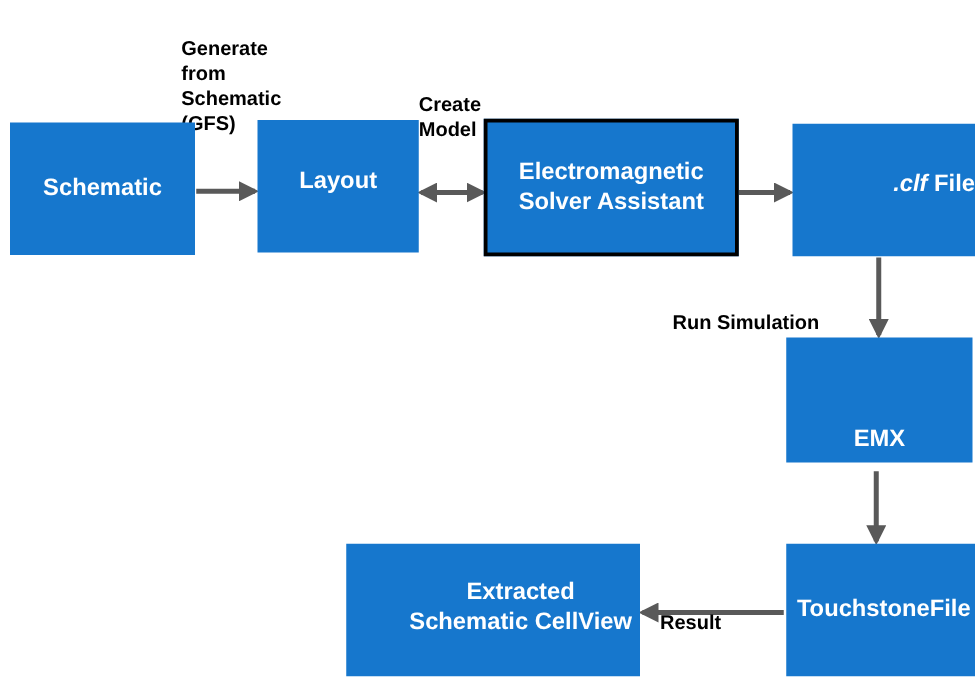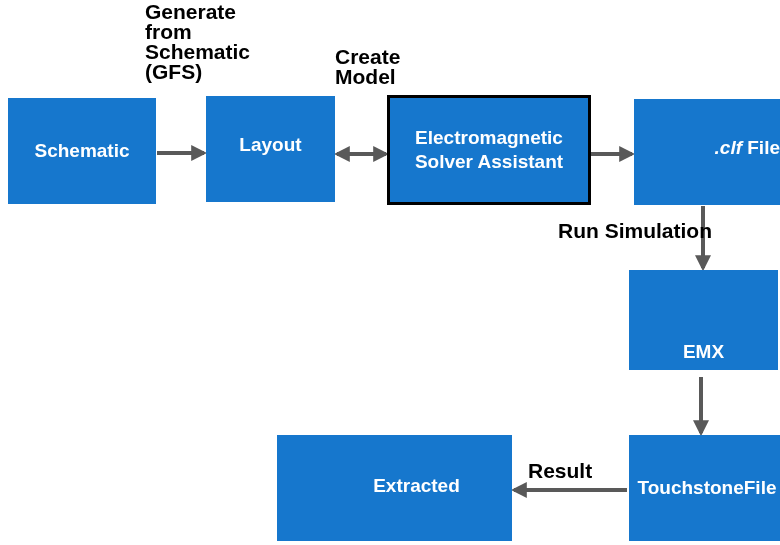--- a/index.html
+++ b/index.html
@@ -5,21 +5,21 @@
   html, body { margin: 0; padding: 0; background: #ffffff; }
   body { width: 780px; height: 545px; position: relative; overflow: hidden;
          font-family: "Liberation Sans", sans-serif; }
   .box { position: absolute; background: #1677cd; color: #ffffff;
          display: flex; align-items: center; justify-content: center;
          text-align: center; font-weight: bold; font-size: 19px; line-height: 24px;
          box-sizing: border-box; }
   .box .line { display: block; }
   .box i { font-style: italic; }
   .highlight { border: 3px solid #000000; }
-  .label { position: absolute; color: #000; font-weight: bold; font-size: 21px; line-height: 20px; }
+  .label { position: absolute; color: #000; font-weight: bold; font-size: 16px; line-height: 20px; margin-top: 28px; }
   svg.arrows { position: absolute; left: 0; top: 0; }
 </style>
 </head>
 <body>
 
 <svg class="arrows" width="780" height="545">
   <defs>
     <marker id="ah" markerWidth="4" markerHeight="4" refX="3.2" refY="2" orient="auto" markerUnits="strokeWidth">
       <path d="M0,0 L4,2 L0,4 z" fill="#595959"></path>
     </marker>
@@ -38,21 +38,21 @@
 <div class="label" style="left:145px; top:2px;">
   <span style="display:block">Generate</span>
   <span style="display:block">from</span>
   <span style="display:block">Schematic</span>
   <span style="display:block">(GFS)</span>
 </div>
 <div class="label" style="left:335px; top:47px;">
   <span style="display:block">Create</span>
   <span style="display:block">Model</span>
 </div>
-<div class="label" style="left:558px; top:221px;">Run Simulation</div>
+<div class="label" style="left:538px; top:221px;">Run Simulation</div>
 <div class="label" style="left:528px; top:461px;">Result</div>
 
 <div class="box" style="left:8px; top:98px; width:148px; height:106px;">
   <span class="line">Schematic</span>
 </div>
 
 <div class="box" style="left:206px; top:96px; width:129px; height:106px; padding-bottom:8px;">
   <span class="line">Layout</span>
 </div>
 
@@ -69,13 +69,14 @@
   <span class="line">EMX</span>
 </div>
 
 <div class="box" style="left:629px; top:435px; width:156px; height:106px; flex-direction:row;text-align:right;">
   <span class="line">Touchstone</span>
   <span class="line">File</span>
 </div>
 
 <div class="box" style="left:277px; top:435px; width:235px; height:106px; flex-direction:column; padding-bottom:4px;padding-left:44px;">
   <span class="line">Extracted</span>
+  <span class="line">Schematic CellView</span>
 </div>
 
 </body></html>

